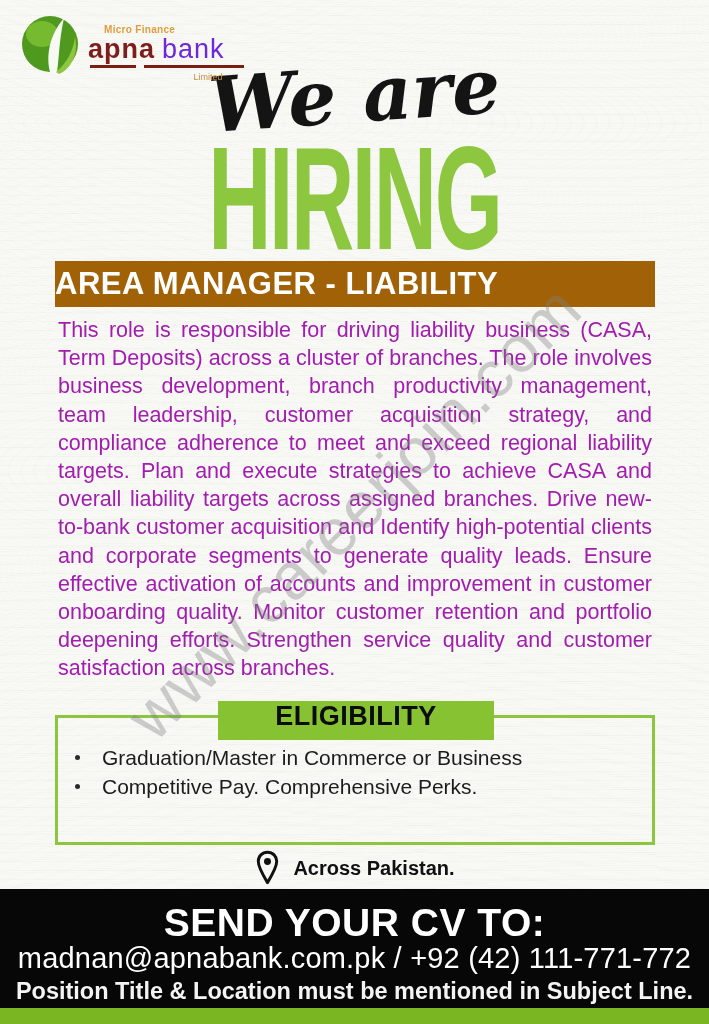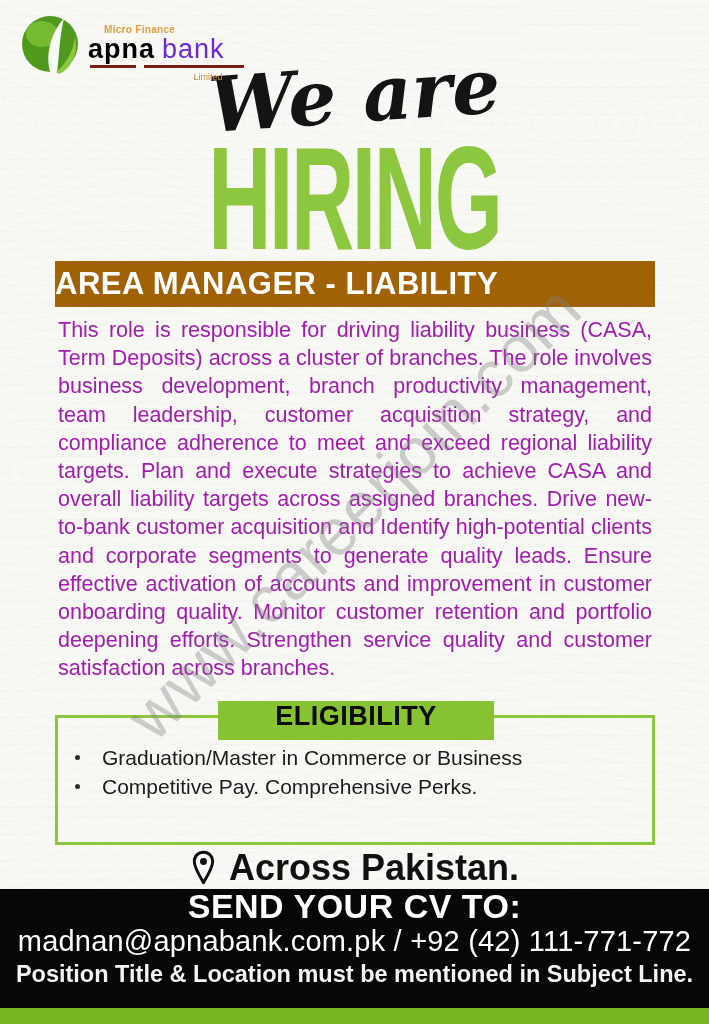--- a/index.html
+++ b/index.html
@@ -17,21 +17,21 @@
       repeating-radial-gradient(ellipse 420px 70px at 82% 46%, rgba(0,0,0,0.013) 0 2px, transparent 2px 13px),
       repeating-linear-gradient(0deg, rgba(0,0,0,0.016) 0 1px, transparent 1px 9px);
   }
 
   
   .logo { position:absolute; left:20px; top:12px; z-index:5; display:flex; align-items:flex-start; }
   .logo-mark { width:64px; height:64px; flex:0 0 auto; }
   .logo-text { margin-left:4px; padding-top:13px; line-height:1; }
   .logo-mf { font-size:10px; color:#dd9e3c; font-weight:700; margin-left:16px; letter-spacing:0.3px; }
   .logo-name { margin-top:1px; white-space:nowrap; }
-  .logo-apna { font-size:27px; font-weight:700; color:#000000; letter-spacing:1px; }
+  .logo-apna { font-size:27px; font-weight:700; color:#7f1d1d; letter-spacing:1px; }
   .logo-bank { font-size:27px; font-weight:400; color:#6d28d9; letter-spacing:1px; margin-left:7px; }
   .logo-underlines { position:relative; height:4px; margin-top:2px; }
   .ul-a { position:absolute; left:2px; top:0; width:46px; height:3px; background:#7a1d12; }
   .ul-b { position:absolute; left:56px; top:0; width:100px; height:3px; background:#7a1d12; }
   .logo-ltd { text-align:right; font-size:9px; color:#c98a3c; margin-top:4px; padding-right:2px; }
 
   
   .hero-script {
     position:absolute; top:54px; left:0; width:709px; z-index:4;
     text-align:center; font-family:"DejaVu Serif",serif; font-style:italic; font-weight:700;
@@ -71,28 +71,28 @@
   .eligibility-item { display:flex; align-items:flex-start; height:28.5px; }
   .bullet-dot { width:5px; height:5px; border-radius:50%; background:#2a2a2a; margin:11px 22px 0 0; flex:0 0 auto; }
   .eligibility-item-text { font-size:21px; color:#1c1c1c; line-height:28.5px; white-space:nowrap; }
 
   
   .location-row {
     position:absolute; left:0; top:848px; width:709px; height:40px; z-index:5;
     display:flex; align-items:center; justify-content:center; gap:12px;
   }
   .location-pin { width:27px; height:36px; }
-  .location-text { font-weight:700; font-size:36px; color:#101010; }
+  .location-text { font-weight:700; font-size:20px; color:#101010; }
 
   
   .footer {
     position:absolute; left:0; top:889px; width:709px; height:119px; z-index:5;
     background:#070707; color:#ffffff; text-align:center;
   }
-  .footer-heading { margin-top:0; font-size:34px; font-weight:700; letter-spacing:0.5px; line-height:34px; }
+  .footer-heading { margin-top:17px; font-size:39px; font-weight:700; letter-spacing:0.5px; line-height:34px; }
   .footer-contact { font-size:29px; font-weight:400; line-height:36px; letter-spacing:0.2px; }
   .footer-note { font-size:23.5px; font-weight:700; line-height:30px; color:#f4f4f4; }
 
   .bottom-bar { position:absolute; left:0; top:1008px; width:709px; height:16px; background:#7ab522; z-index:5; }
 
   
   .watermark {
     position:absolute; left:354px; top:512px; z-index:40; pointer-events:none;
     transform:translate(-50%,-50%) rotate(-45deg);
     font-size:66px; letter-spacing:1px; white-space:nowrap;

